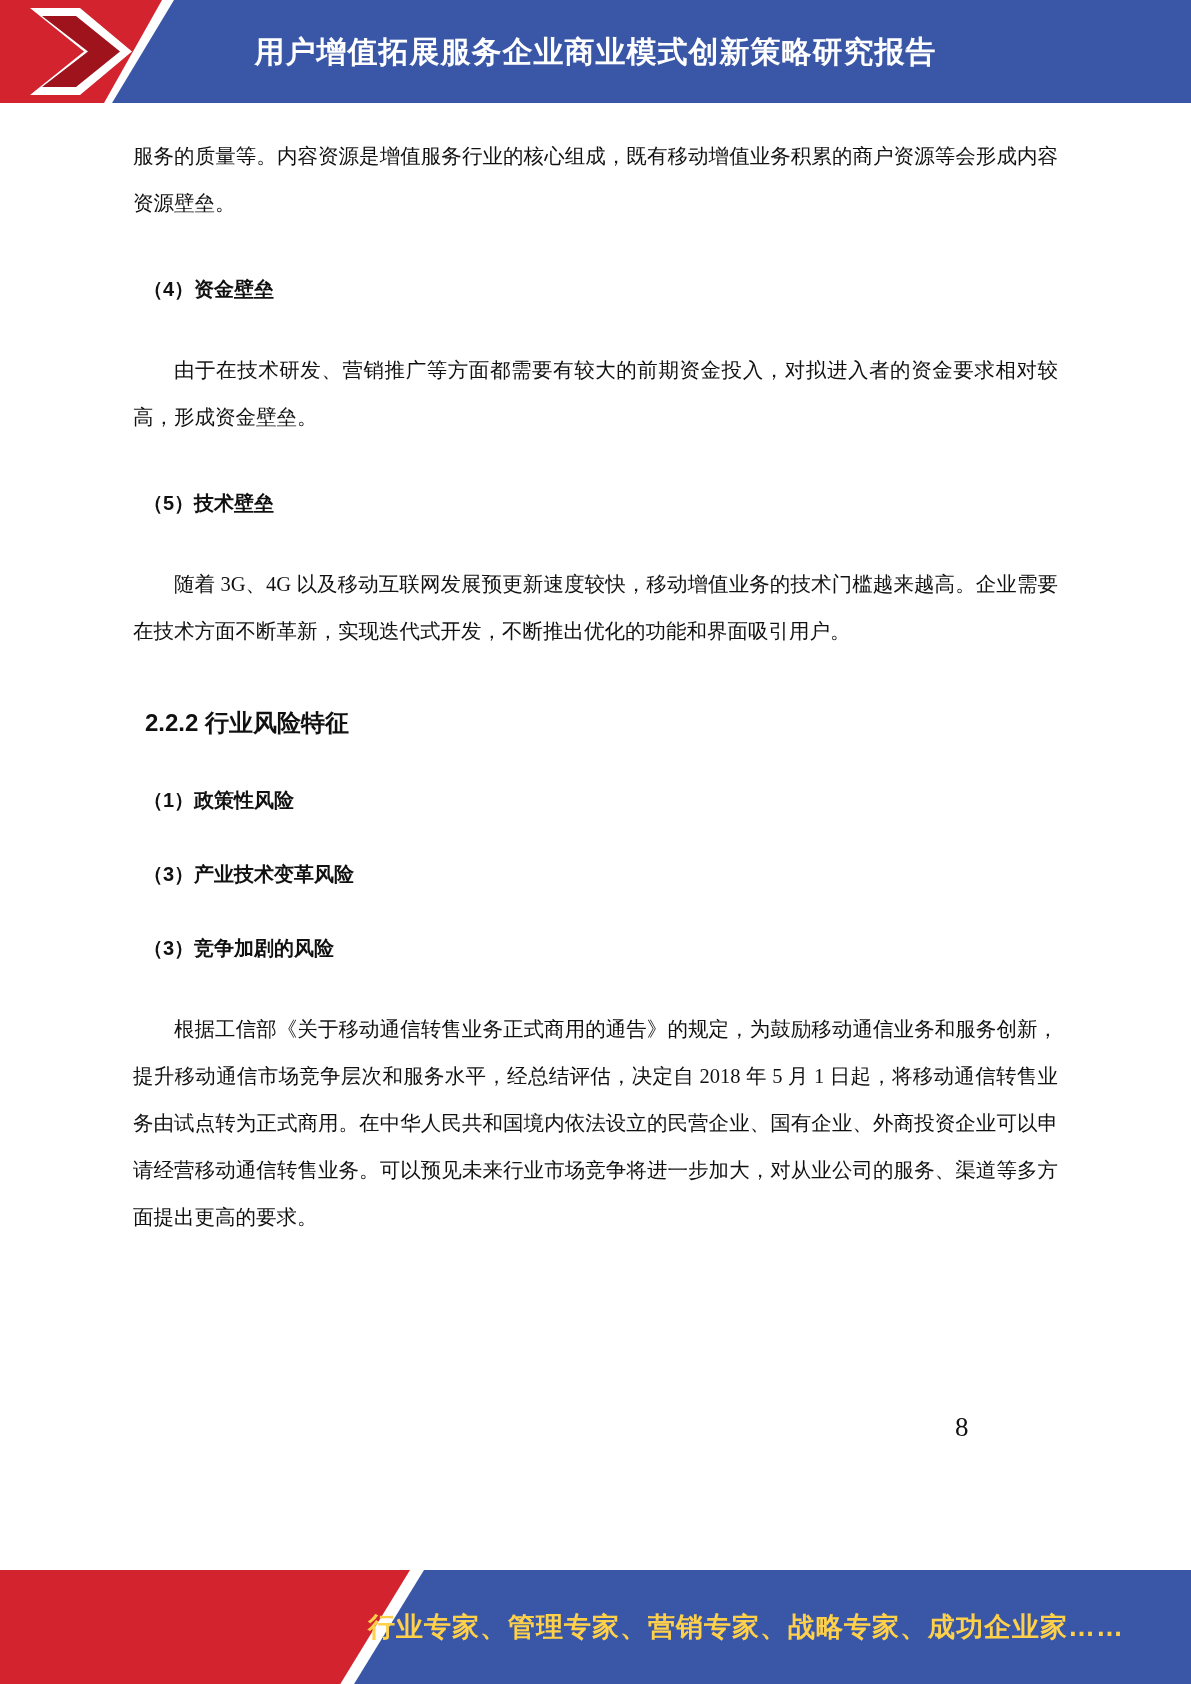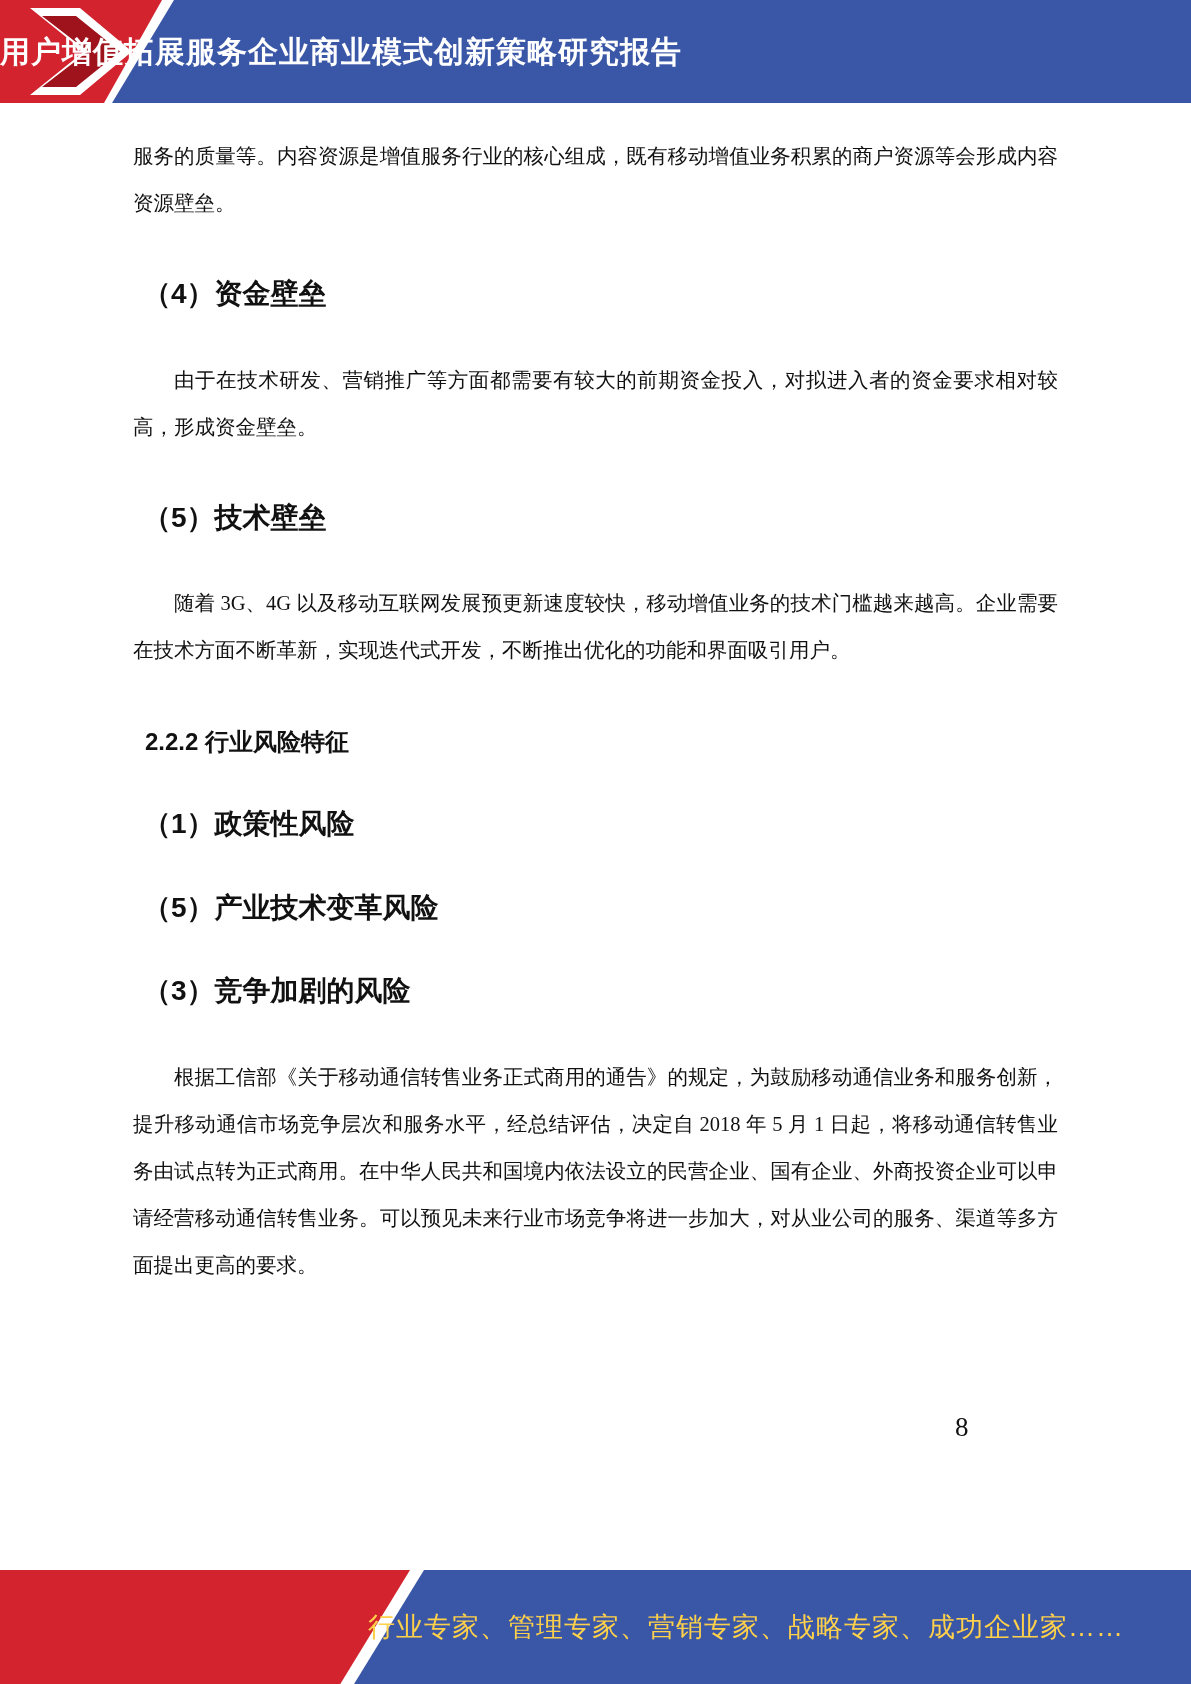--- a/index.html
+++ b/index.html
@@ -21,21 +21,21 @@
 
   
   .header{
     position:absolute;top:0;left:0;width:100%;height:103px;
     background:var(--header-blue);
   }
   .header-deco{position:absolute;top:0;left:0;display:block;}
   .header-title{
     position:absolute;left:0;right:0;top:50%;
     transform:translateY(-50%);
-    text-align:left;
+    text-align:center;
     color:#ffffff;
     font-family:"Liberation Sans",sans-serif;
     font-weight:bold;
     font-size:30px;
     letter-spacing:1px;
     white-space:nowrap;
   }
 
   
   .content{
@@ -45,21 +45,21 @@
   p.body{
     margin:0;
     font-size:20.5px;
     line-height:47px;
     text-align:justify;
     text-justify:inter-ideograph;
   }
   p.indent{text-indent:2em;}
   h3.sub{
     font-family:"Liberation Sans",sans-serif;
-    font-size:28px;font-weight:bold;
+    font-size:20px;font-weight:bold;
     margin:50px 0 46px 0;
     padding-left:10px;
     line-height:1.2;
   }
   h2.sec{
     font-family:"Liberation Sans",sans-serif;
     font-size:24px;font-weight:bold;
     margin:54px 0 22px 12px;
     line-height:1.2;
   }
@@ -94,21 +94,21 @@
     font-family:"Liberation Sans",sans-serif;
     font-size:25px;
     letter-spacing:1px;
     white-space:nowrap;
   }
   .footer-right-text{
     position:absolute;left:368px;top:50%;
     transform:translateY(-50%);
     color:var(--footer-yellow);
     font-family:"Liberation Sans",sans-serif;
-    font-weight:normal;
+    font-weight:bold;
     font-size:27px;
     letter-spacing:1px;
     white-space:nowrap;
   }
 </style>
 </head>
 <body>
 
 <div class="page">
 
@@ -128,21 +128,21 @@
     <h3 class="sub">（4）资金壁垒</h3>
     <p class="body indent">由于在技术研发、营销推广等方面都需要有较大的前期资金投入，对拟进入者的资金要求相对较高，形成资金壁垒。</p>
 
     <h3 class="sub">（5）技术壁垒</h3>
     <p class="body indent">随着 3G、4G 以及移动互联网发展预更新速度较快，移动增值业务的技术门槛越来越高。企业需要在技术方面不断革新，实现迭代式开发，不断推出优化的功能和界面吸引用户。</p>
 
     <h2 class="sec">2.2.2 行业风险特征</h2>
 
     <h3 class="sub">（1）政策性风险</h3>
 
-    <h3 class="sub">（5）产业技术变革风险</h3>
+    <h3 class="sub">（3）产业技术变革风险</h3>
 
     <h3 class="sub">（3）竞争加剧的风险</h3>
     <p class="body indent">根据工信部《关于移动通信转售业务正式商用的通告》的规定，为鼓励移动通信业务和服务创新，提升移动通信市场竞争层次和服务水平，经总结评估，决定自 2018 年 5 月 1 日起，将移动通信转售业务由试点转为正式商用。在中华人民共和国境内依法设立的民营企业、国有企业、外商投资企业可以申请经营移动通信转售业务。可以预见未来行业市场竞争将进一步加大，对从业公司的服务、渠道等多方面提出更高的要求。</p>
   </main>
 
   <div class="page-number">8</div>
 
   <footer class="footer">
     <div class="footer-diag-white"></div>
     <div class="footer-red"></div>

